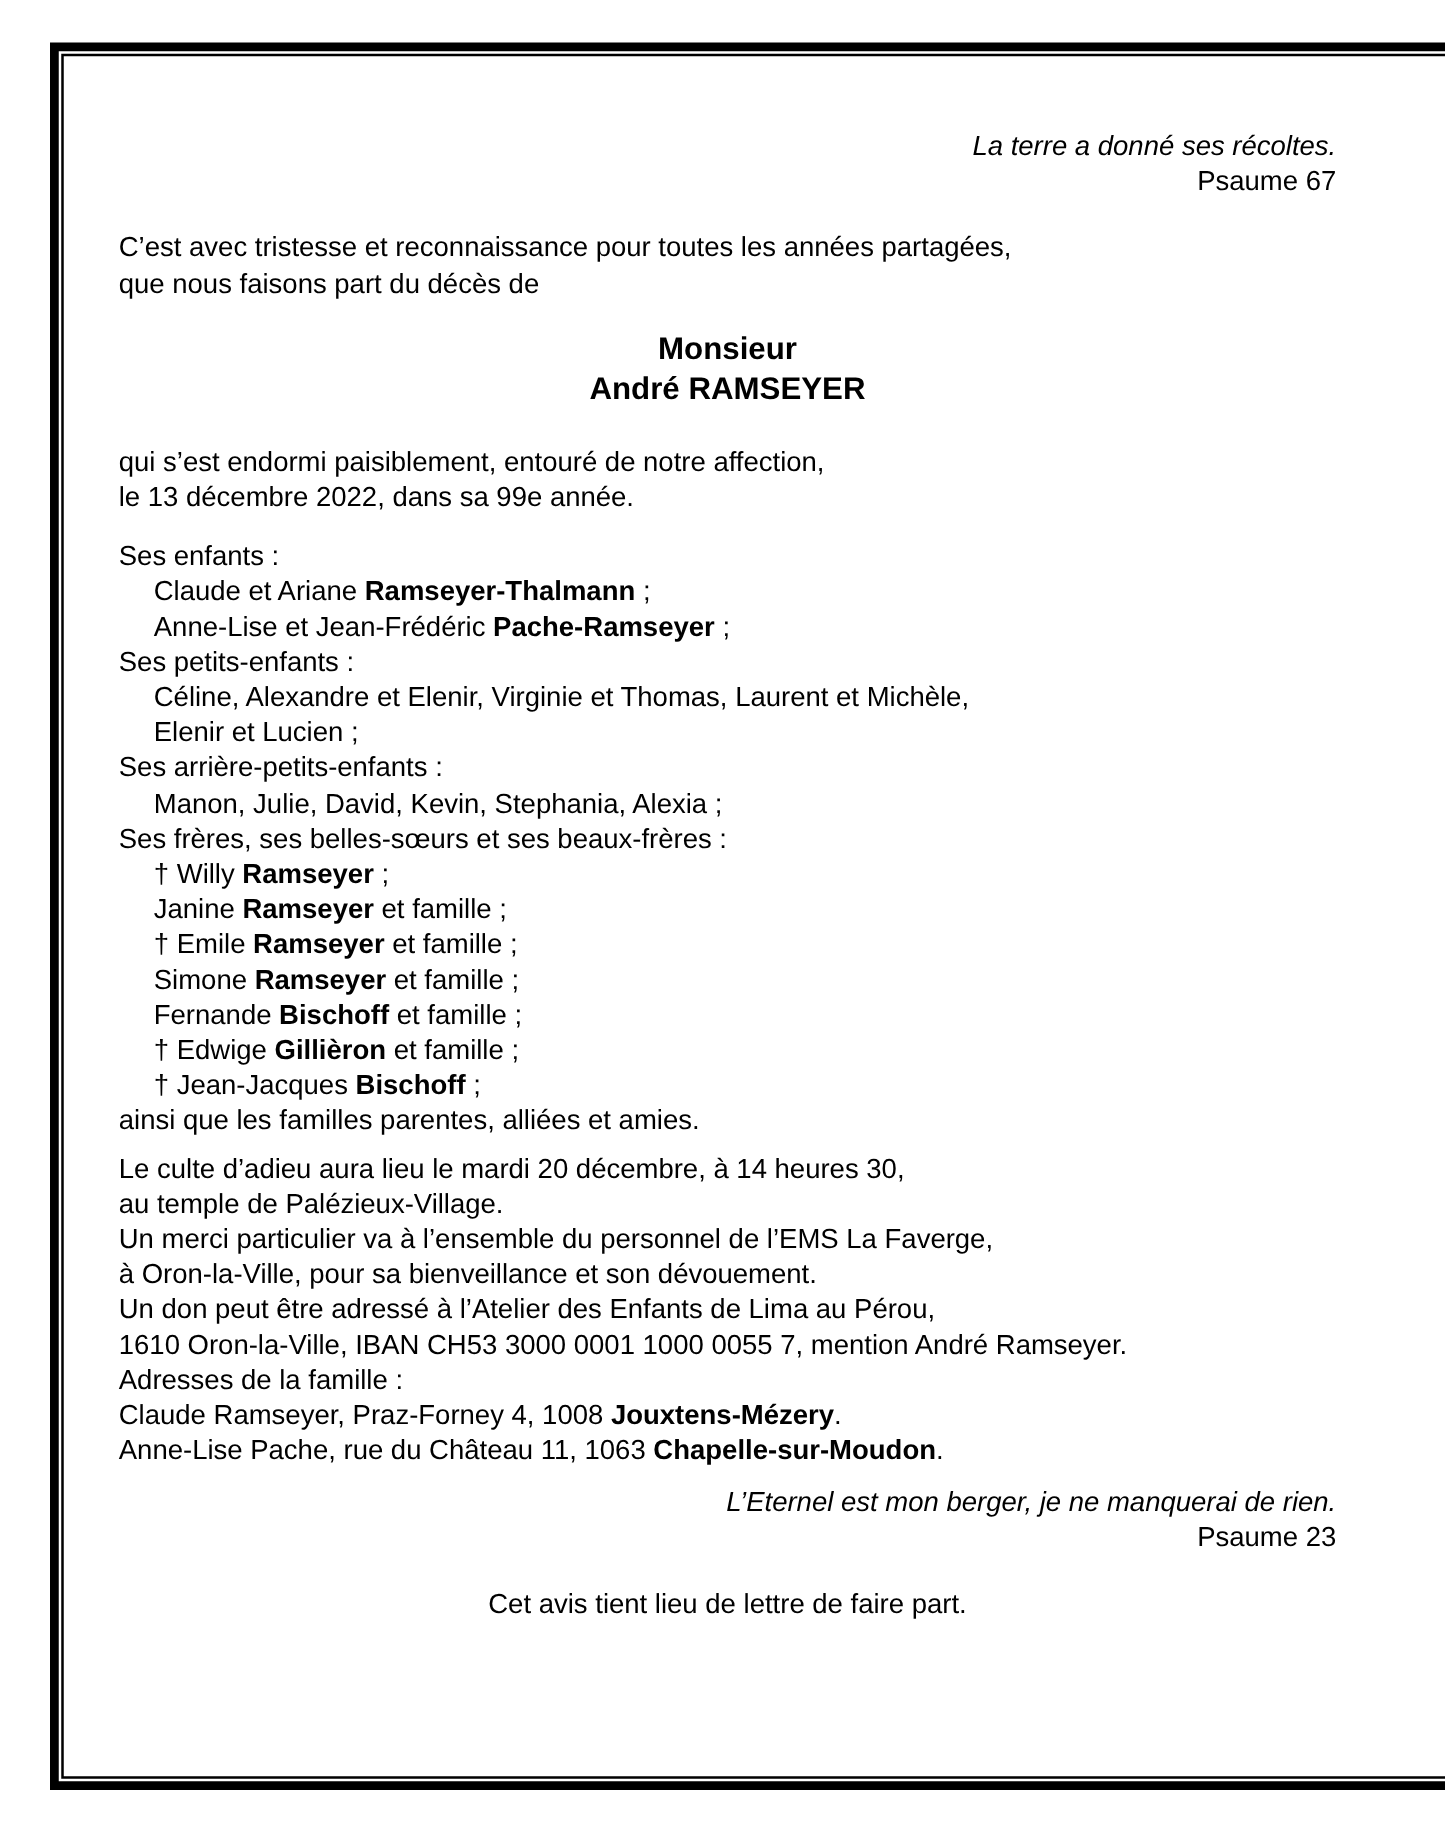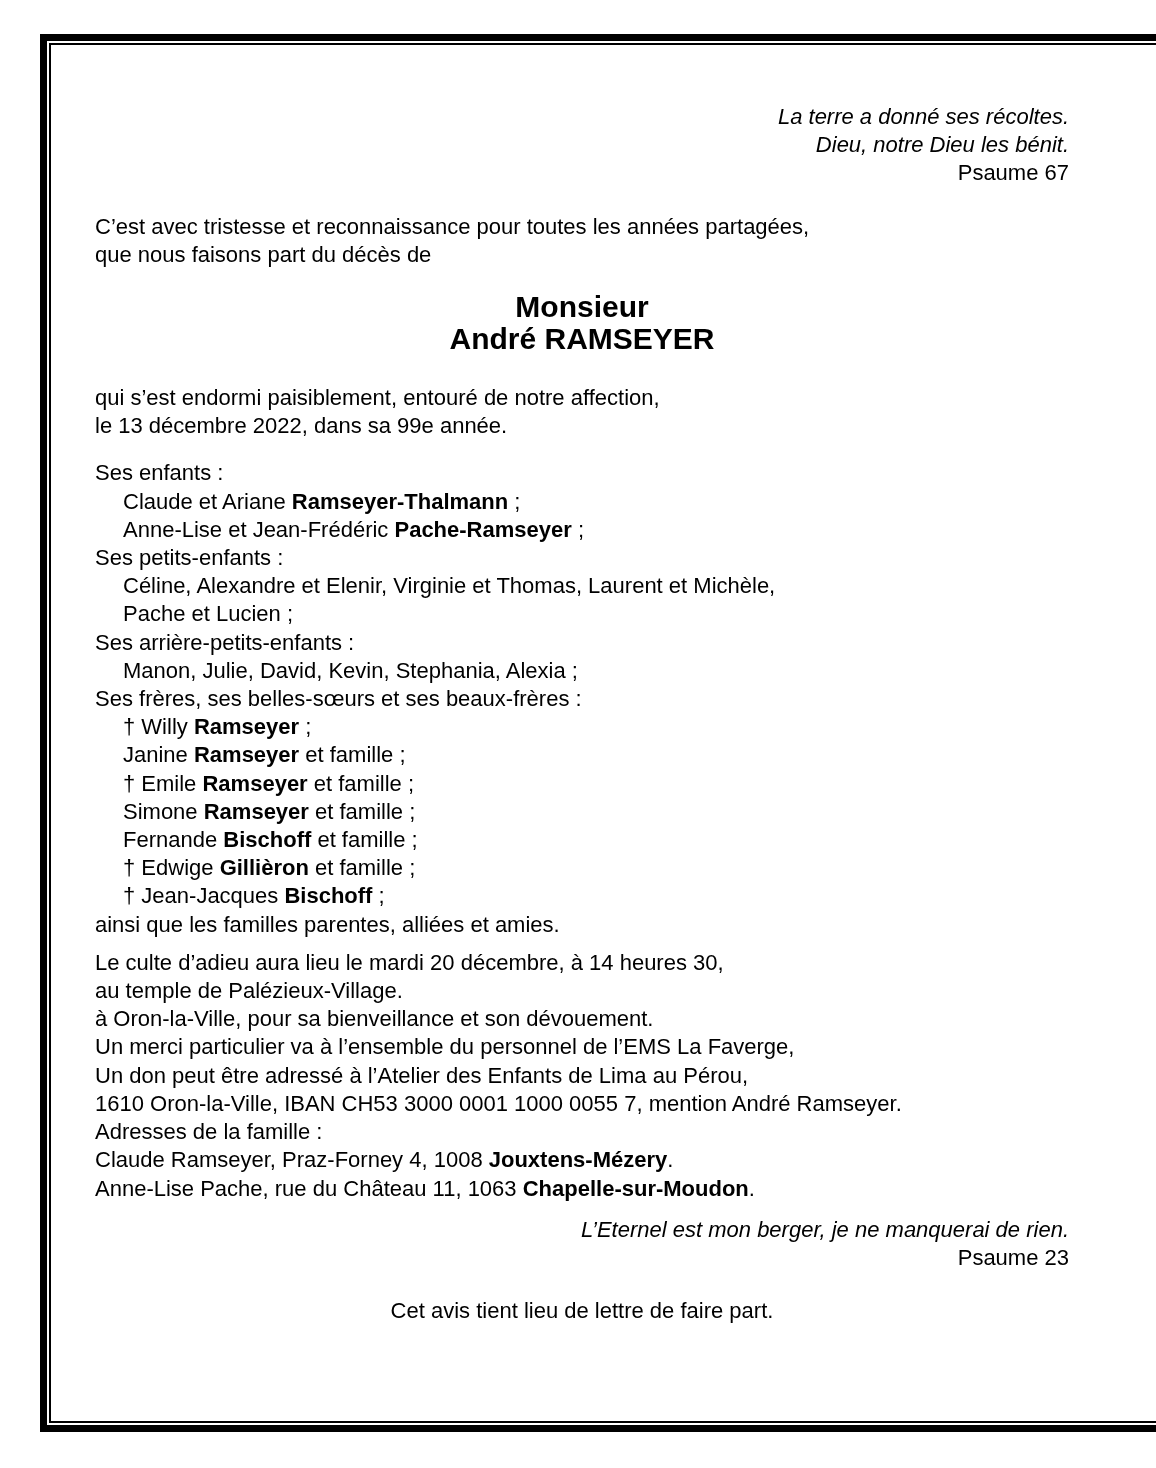--- a/index.html
+++ b/index.html
@@ -40,42 +40,41 @@
   .line { white-space: pre; }
   .seg-bold { font-weight: bold; }
   .epigraph { text-align: right; }
   .epigraph .quote-line { font-style: italic; }
   .epigraph .attribution { font-style: normal; }
   .intro { margin-top: 25px; }
   .title-block {
     margin-top: 22px;
     text-align: center;
     font-weight: bold;
-    font-size: 30px;
+    font-size: 25px;
     line-height: 32px;
   }
   .death-block { margin-top: 29px; }
   .family-block { margin-top: 19px; }
   .family-block .indented { padding-left: 28px; }
   .details-block { margin-top: 10px; }
   .closing-quote { margin-top: 13px; text-align: right; }
   .closing-quote .quote-line { font-style: italic; }
   .closing-quote .attribution { font-style: normal; }
   .footer-line { margin-top: 25px; text-align: center; }
 </style>
 </head>
 <body>
 
 <div class="frame-outer">
   <div class="frame-inner">
     <div class="content">
 
       <div class="epigraph">
         <div class="line quote-line">La terre a donné ses récoltes.</div>
-        <div class="line quote-line">Dieu, notre Dieu les bénit.</div>
         <div class="line attribution">Psaume 67</div>
       </div>
 
       <div class="intro">
         <div class="line">C’est avec tristesse et reconnaissance pour toutes les années partagées,</div>
         <div class="line">que nous faisons part du décès de</div>
       </div>
 
       <div class="title-block">
         <div class="line">Monsieur</div>
@@ -86,39 +85,39 @@
         <div class="line">qui s’est endormi paisiblement, entouré de notre affection,</div>
         <div class="line">le 13 décembre 2022, dans sa 99e année.</div>
       </div>
 
       <div class="family-block">
           <div class="line"><span class="seg">Ses enfants :</span></div>
           <div class="line indented"><span class="seg">Claude et Ariane </span><span class="seg-bold">Ramseyer-Thalmann</span><span class="seg"> ;</span></div>
           <div class="line indented"><span class="seg">Anne-Lise et Jean-Frédéric </span><span class="seg-bold">Pache-Ramseyer</span><span class="seg"> ;</span></div>
           <div class="line"><span class="seg">Ses petits-enfants :</span></div>
           <div class="line indented"><span class="seg">Céline, Alexandre et Elenir, Virginie et Thomas, Laurent et Michèle,</span></div>
-          <div class="line indented"><span class="seg">Pache et Lucien ;</span></div>
+          <div class="line indented"><span class="seg">Elenir et Lucien ;</span></div>
           <div class="line"><span class="seg">Ses arrière-petits-enfants :</span></div>
           <div class="line indented"><span class="seg">Manon, Julie, David, Kevin, Stephania, Alexia ;</span></div>
           <div class="line"><span class="seg">Ses frères, ses belles-sœurs et ses beaux-frères :</span></div>
           <div class="line indented"><span class="seg">† Willy </span><span class="seg-bold">Ramseyer</span><span class="seg"> ;</span></div>
           <div class="line indented"><span class="seg">Janine </span><span class="seg-bold">Ramseyer</span><span class="seg"> et famille ;</span></div>
           <div class="line indented"><span class="seg">† Emile </span><span class="seg-bold">Ramseyer</span><span class="seg"> et famille ;</span></div>
           <div class="line indented"><span class="seg">Simone </span><span class="seg-bold">Ramseyer</span><span class="seg"> et famille ;</span></div>
           <div class="line indented"><span class="seg">Fernande </span><span class="seg-bold">Bischoff</span><span class="seg"> et famille ;</span></div>
           <div class="line indented"><span class="seg">† Edwige </span><span class="seg-bold">Gillièron</span><span class="seg"> et famille ;</span></div>
           <div class="line indented"><span class="seg">† Jean-Jacques </span><span class="seg-bold">Bischoff</span><span class="seg"> ;</span></div>
           <div class="line"><span class="seg">ainsi que les familles parentes, alliées et amies.</span></div>
         </div>
 
       <div class="details-block">
           <div class="line"><span class="seg">Le culte d’adieu aura lieu le mardi 20 décembre, à 14 heures 30,</span></div>
           <div class="line"><span class="seg">au temple de Palézieux-Village.</span></div>
+          <div class="line"><span class="seg">Un merci particulier va à l’ensemble du personnel de l’EMS La Faverge,</span></div>
           <div class="line"><span class="seg">à Oron-la-Ville, pour sa bienveillance et son dévouement.</span></div>
-          <div class="line"><span class="seg">Un merci particulier va à l’ensemble du personnel de l’EMS La Faverge,</span></div>
           <div class="line"><span class="seg">Un don peut être adressé à l’Atelier des Enfants de Lima au Pérou,</span></div>
           <div class="line"><span class="seg">1610 Oron-la-Ville, IBAN CH53 3000 0001 1000 0055 7, mention André Ramseyer.</span></div>
           <div class="line"><span class="seg">Adresses de la famille :</span></div>
           <div class="line"><span class="seg">Claude Ramseyer, Praz-Forney 4, 1008 </span><span class="seg-bold">Jouxtens-Mézery</span><span class="seg">.</span></div>
           <div class="line"><span class="seg">Anne-Lise Pache, rue du Château 11, 1063 </span><span class="seg-bold">Chapelle-sur-Moudon</span><span class="seg">.</span></div>
         </div>
 
       <div class="closing-quote">
         <div class="line quote-line">L’Eternel est mon berger, je ne manquerai de rien.</div>
         <div class="line attribution">Psaume 23</div>

